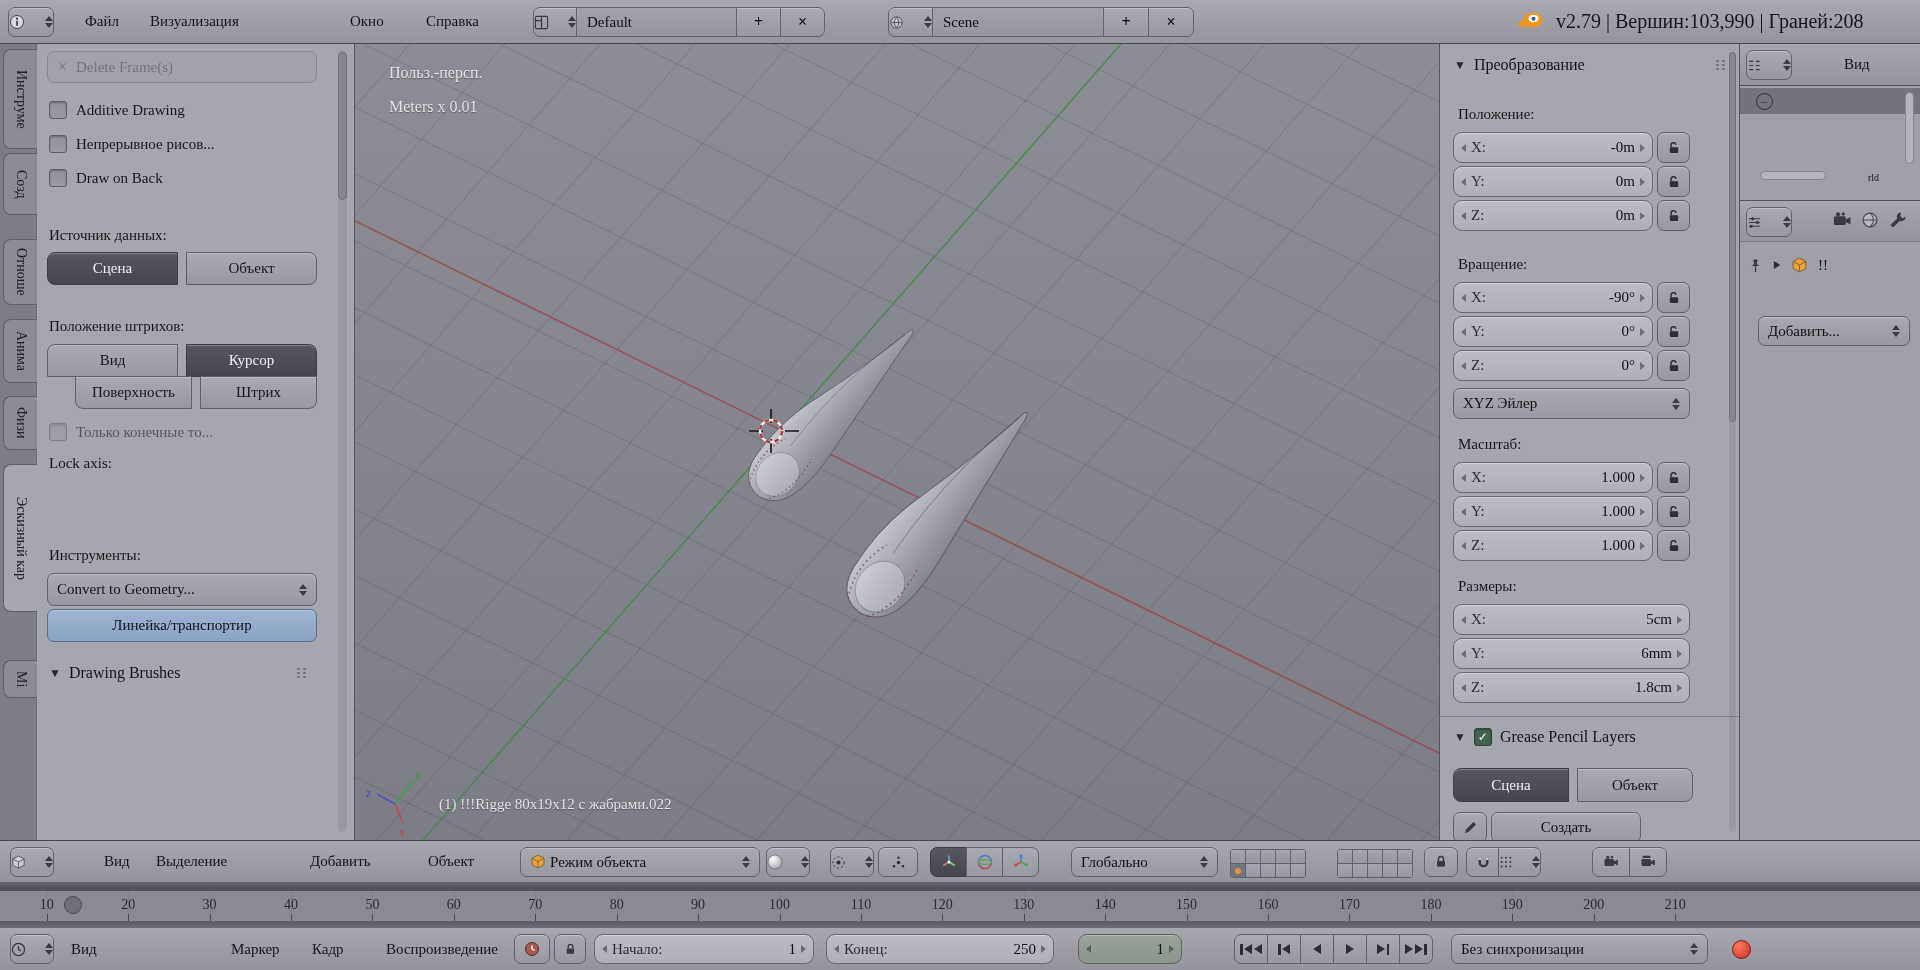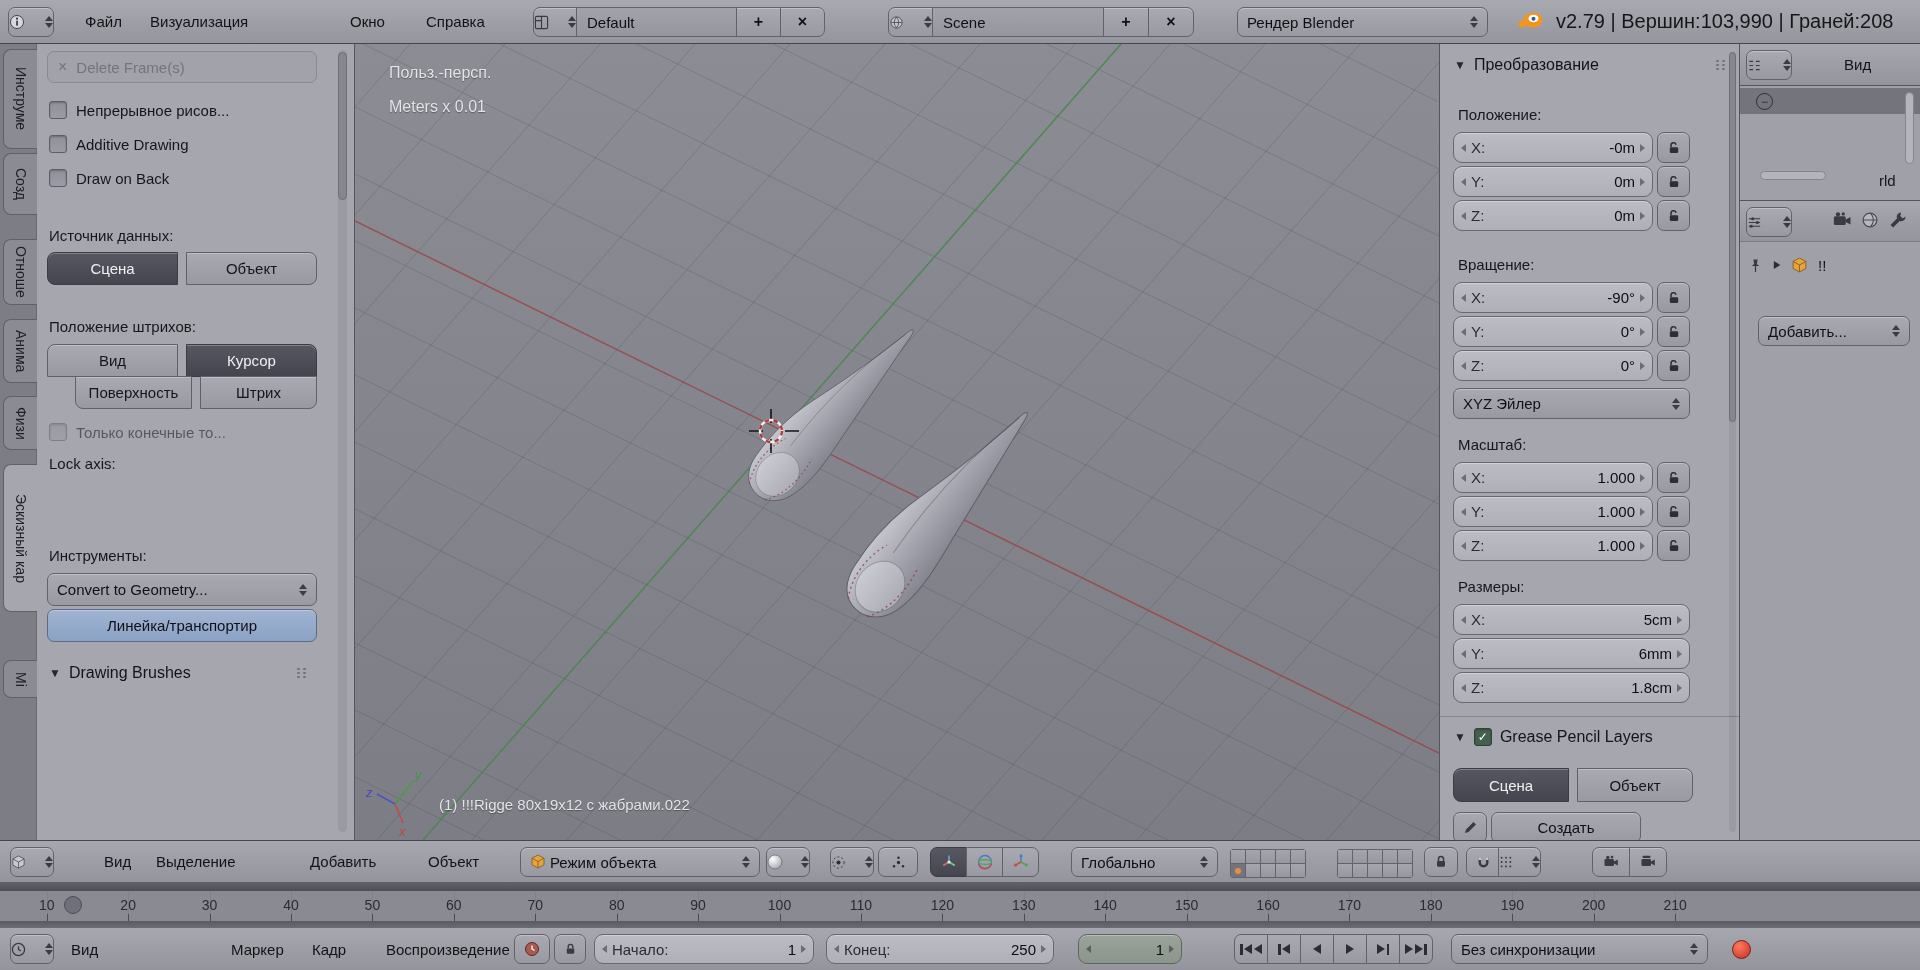--- a/index.html
+++ b/index.html
@@ -1,17 +1,17 @@
 <!DOCTYPE html>
 <html><head>
 <meta charset="utf-8">
 <style>
   html,body{margin:0;padding:0;background:#3a3a40;}
   .app{position:relative;width:1920px;height:970px;overflow:hidden;background:#9d9da5;
-       font-family:Liberation Sans, sans-serif;color:#111;user-select:none;}
+       font-family:Liberation Serif, serif;color:#111;user-select:none;}
   .abs{position:absolute;}
   
   .btn{display:flex;align-items:center;justify-content:center;gap:4px;
        background:linear-gradient(#a9a9b1,#9999a1);border:1px solid #62626a;border-radius:7px;
        box-shadow:inset 0 1px 0 rgba(255,255,255,.28);color:#101014;font-size:15px;box-sizing:border-box;}
   .btn.flat{background:#a2a2aa;border-color:#8a8a92;color:#74747c;box-shadow:none;}
   .btn.blue{background:linear-gradient(#a0b4d2,#8aa2c4);border-color:#5c6c87;}
   .menu{position:absolute;top:0;height:100%;display:flex;align-items:center;font-size:15px;color:#131317;padding:0 4px;}
   .dd{padding:0 9px;justify-content:flex-start;}
   .dd-arrows{display:flex;flex-direction:column;gap:2px;margin-left:auto;}
@@ -161,27 +161,20 @@
         <span class="dd-arrows">
             <i class="up"></i>
             <i class="down"></i>
           </span>
       </div>
       <div class="namefield" style="width:172px">Scene</div>
       <div class="btn glyphbtn" style="width:46px">+</div>
       <div class="btn glyphbtn" style="width:46px">×</div>
     </div>
 
-    <div class="abs btn dd" style="left:1237px;top:7px;width:251px;height:30px">
-      <span>Рендер Blender</span>
-      <span class="dd-arrows">
-          <i class="up"></i>
-          <i class="down"></i>
-        </span>
-    </div>
 
     <svg class="abs" style="left:1516px;top:9px" width="28" height="24" viewBox="0 0 28 24">
       <path d="M1 16 L12 6 l4 4 -9 9z" fill="#f5941d"></path>
       <ellipse cx="17" cy="11" rx="9.5" ry="7.5" fill="#f5941d"></ellipse>
       <ellipse cx="17.5" cy="9.5" rx="5" ry="3.8" fill="#ffffff"></ellipse>
       <circle cx="17.5" cy="9.8" r="2" fill="#2f5d8c"></circle>
     </svg>
     <div class="abs" style="left:1556px;top:0;height:100%;right:0;display:flex;align-items:center;font-size:20px;color:#16161a;overflow:hidden;white-space:nowrap">v2.79 | Вершин:103,990 | Граней:208</div>
   </header>
 
@@ -212,26 +205,26 @@
   <aside class="abs shelf">
     <div class="abs btn flat" style="left:10px;top:7px;width:270px;height:32px;justify-content:flex-start;padding-left:10px;gap:9px">
       <span style="font-size:16px">×</span>
       <span>Delete Frame(s)</span>
     </div>
 
     <div class="cb-list" style="left:12px;top:52px;width:290px">
 
         <div class="cbrow">
           <span class="cb"></span>
-          <span>Непрерывное рисов...</span>
+          <span>Additive Drawing</span>
         </div>
 
         <div class="cbrow">
           <span class="cb"></span>
-          <span>Additive Drawing</span>
+          <span>Непрерывное рисов...</span>
         </div>
 
         <div class="cbrow">
           <span class="cb"></span>
           <span>Draw on Back</span>
         </div>
       </div>
 
     <span class="slabel" style="left:12px;top:183px">Источник данных:</span>
     <div class="seg-group" style="left:10px;top:208px;width:270px;height:33px">
@@ -603,21 +596,21 @@
             <i class="down"></i>
           </span>
       </div>
       <span class="menu" style="left:100px">Вид</span>
     </div>
     <div class="abs" style="left:0;top:44px;width:100%;height:26px;background:#74747d">
       <span class="circ-minus" style="position:absolute;left:16px;top:5px">−</span>
     </div>
     <div class="pill" style="right:6px;top:48px;width:9px;height:72px"></div>
     <div class="pill" style="left:20px;top:127px;width:66px;height:9px"></div>
-    <span class="abs" style="left:139px;top:128px;font-size:15px;color:#15151a">rld</span>
+    <span class="abs" style="left:128px;top:128px;font-size:10px;color:#15151a">rld</span>
 
     <div class="abs" style="left:0;top:156px;width:100%;height:42px;background:linear-gradient(#a7a7af,#94949c);border-top:1px solid #55555d;border-bottom:1px solid #7c7c84;box-sizing:border-box">
       <div class="abs btn" style="left:6px;top:6px;width:46px;height:30px">
         <svg width="15" height="15" viewBox="0 0 16 16">
             <g stroke="#3a3a42" stroke-width="1.2">
               <path d="M2 4h12M2 8h12M2 12h12"></path>
             </g>
             <circle cx="6" cy="4" r="1.7" fill="#3a3a42"></circle>
             <circle cx="11" cy="8" r="1.7" fill="#3a3a42"></circle>
             <circle cx="4.5" cy="12" r="1.7" fill="#3a3a42"></circle>

